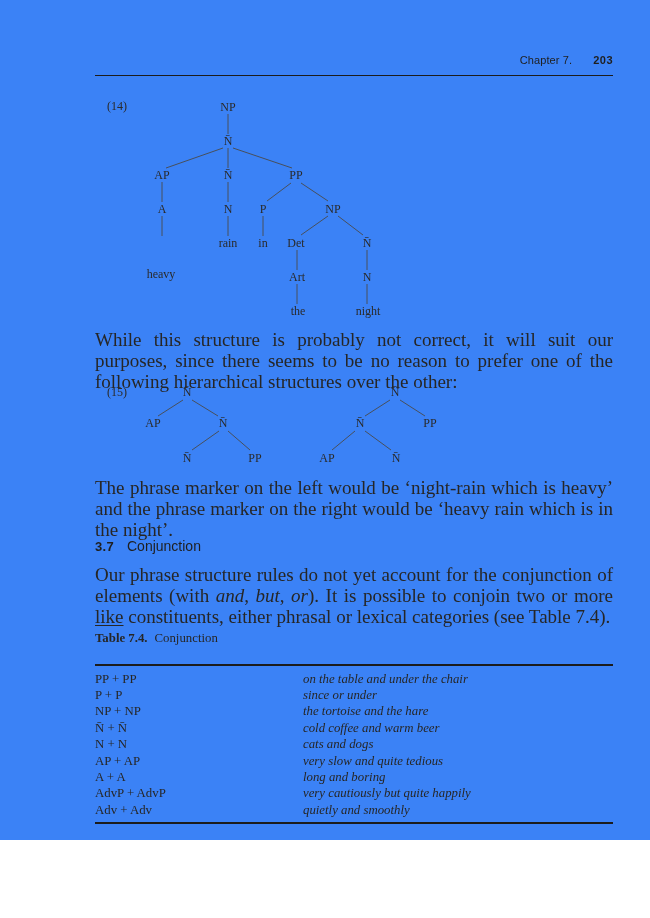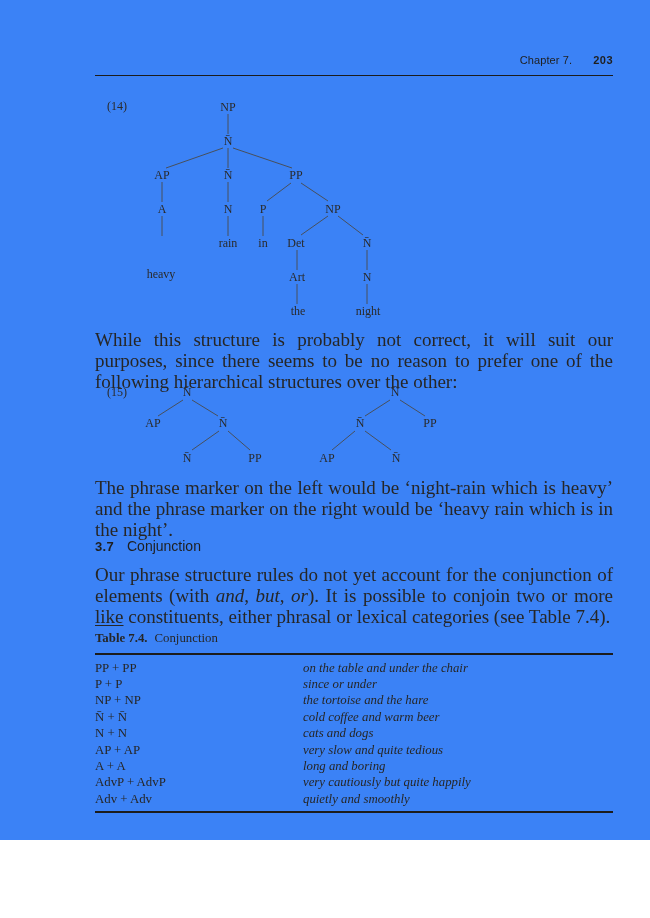--- a/index.html
+++ b/index.html
@@ -37,21 +37,21 @@
   .para .ul{text-decoration:underline;text-underline-offset:2px;}
   
   .sechead{
     position:absolute;left:95px;top:538px;
     font-family:"Liberation Sans","DejaVu Sans",sans-serif;
     font-size:14px;color:#1f1f1f;
   }
   .sechead .num{font-weight:bold;font-size:13px;margin-right:13px;letter-spacing:.3px;}
   
   .tablebox{position:absolute;left:95px;top:630px;width:518px;font-size:12.8px;color:#262626;}
-  .tcaption{line-height:16px;margin-bottom:7px;}
+  .tcaption{line-height:16px;margin-bottom:18px;}
   .tcaption .cl{font-weight:bold;margin-right:7px;}
   .trule{height:1.5px;background:#1c1c1c;}
   .trows{padding-top:5px;padding-bottom:4px;}
   .trow{display:flex;line-height:16.4px;}
   .trow .tl{width:208px;flex:none;}
   .trow .tr{font-style:italic;}
   line{stroke:#4a4a4a;stroke-width:0.9;}
 </style>
 </head>
 <body>

